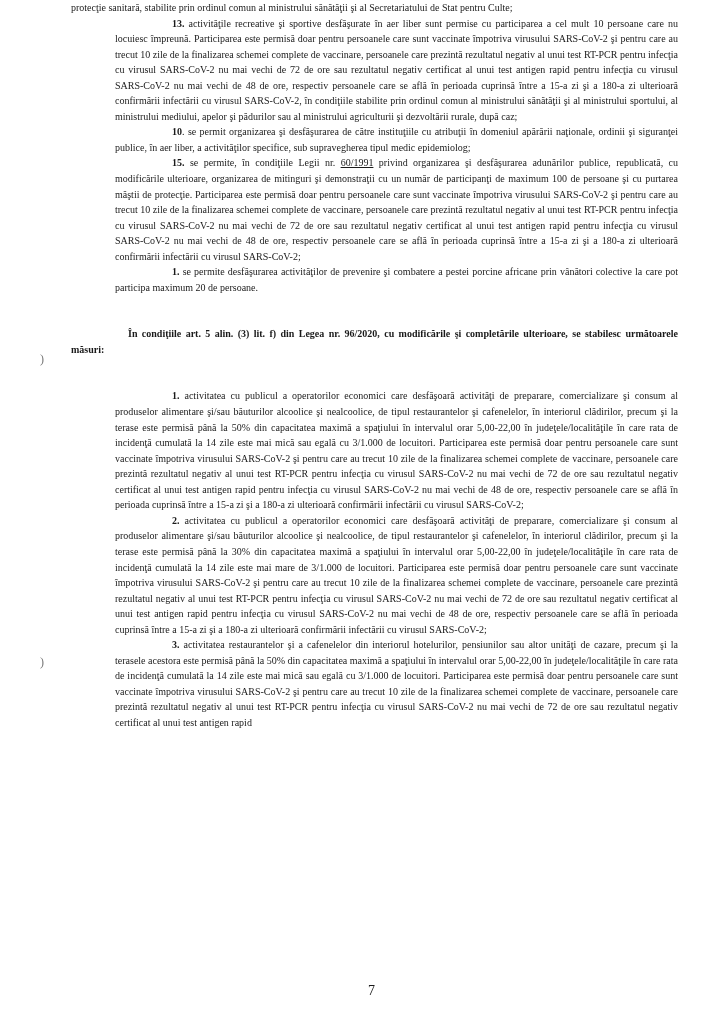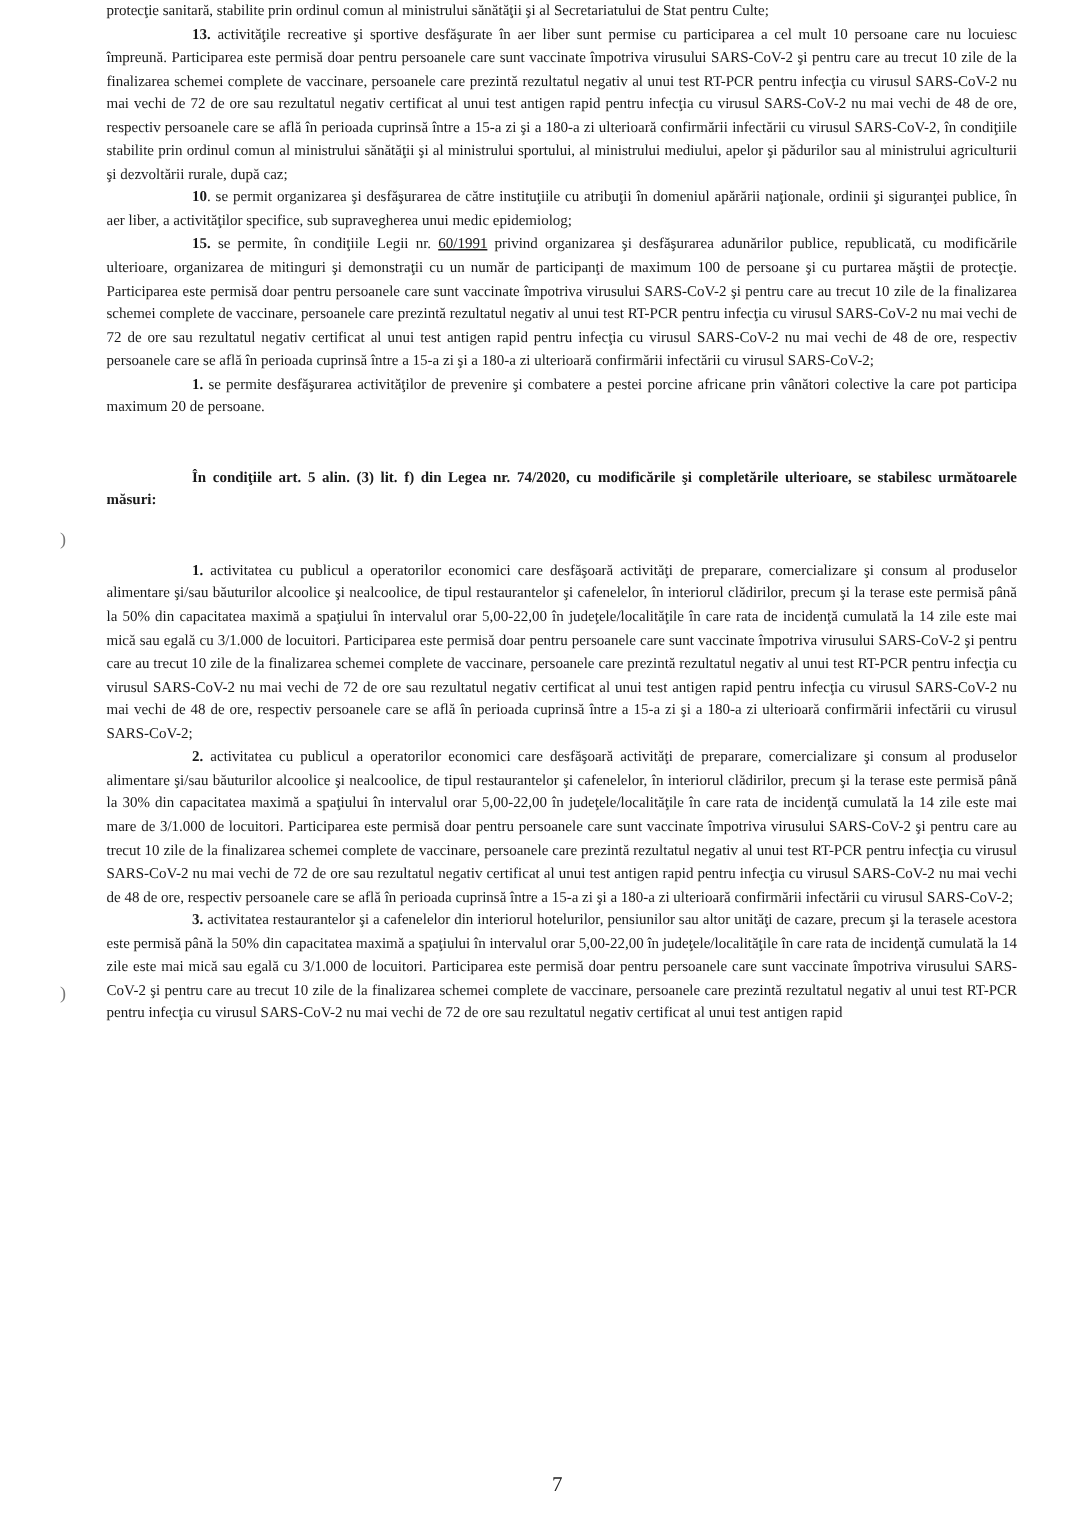--- a/index.html
+++ b/index.html
@@ -4,21 +4,21 @@
 <style>
   html, body { margin: 0; padding: 0; background: #ffffff; }
   body { width: 724px; height: 1024px; position: relative; overflow: hidden; }
   .page {
     position: absolute; left: 71px; top: 0px; width: 607px;
     font-family: Liberation Serif, serif;
     font-size: 10px; line-height: 15.55px; color: #1a1a1a;
     text-align: justify;
   }
   .p { margin: 0; }
-  .indent { text-indent: 57px; }
+  .indent { text-indent: 57px; margin-left: 44px; }
   .num { font-weight: bold; }
   .u { text-decoration: underline; }
   .gap { height: 15.5px; }
   .heading { font-weight: bold; text-indent: 57px; margin: 0; }
   .margin-mark {
     position: absolute; left: 40px; font-family: "Liberation Serif", serif;
     font-size: 12px; color: #777;
   }
   .page-number {
     position: absolute; left: 368px; top: 983px;
@@ -26,30 +26,30 @@
   }
 </style>
 </head>
 <body>
 
 <div class="page">
   <p class="p">protecţie sanitară, stabilite prin ordinul comun al ministrului sănătăţii şi al Secretariatului de Stat pentru Culte;</p>
 
   <p class="p indent"><span class="num">13.</span><span> activităţile recreative şi sportive desfăşurate în aer liber sunt permise cu participarea a cel mult 10 persoane care nu locuiesc împreună. Participarea este permisă doar pentru persoanele care sunt vaccinate împotriva virusului SARS-CoV-2 şi pentru care au trecut 10 zile de la finalizarea schemei complete de vaccinare, persoanele care prezintă rezultatul negativ al unui test RT-PCR pentru infecţia cu virusul SARS-CoV-2 nu mai vechi de 72 de ore sau rezultatul negativ certificat al unui test antigen rapid pentru infecţia cu virusul SARS-CoV-2 nu mai vechi de 48 de ore, respectiv persoanele care se află în perioada cuprinsă între a 15-a zi şi a 180-a zi ulterioară confirmării infectării cu virusul SARS-CoV-2, în condiţiile stabilite prin ordinul comun al ministrului sănătăţii şi al ministrului sportului, al ministrului mediului, apelor şi pădurilor sau al ministrului agriculturii şi dezvoltării rurale, după caz;</span></p>
 
-  <p class="p indent"><span class="num">10</span><span>. se permit organizarea şi desfăşurarea de către instituţiile cu atribuţii în domeniul apărării naţionale, ordinii şi siguranţei publice, în aer liber, a activităţilor specifice, sub supravegherea unui medic epidemiolog;</span></p>
+  <p class="p indent"><span class="num">10</span><span>. se permit organizarea şi desfăşurarea de către instituţiile cu atribuţii în domeniul apărării naţionale, ordinii şi siguranţei publice, în aer liber, a activităţilor specifice, sub supravegherea tipul medic epidemiolog;</span></p>
 
   <p class="p indent"><span class="num">15.</span><span> se permite, în condiţiile Legii nr. </span><span class="u">60/1991</span><span> privind organizarea şi desfăşurarea adunărilor publice, republicată, cu modificările ulterioare, organizarea de mitinguri şi demonstraţii cu un număr de participanţi de maximum 100 de persoane şi cu purtarea măştii de protecţie. Participarea este permisă doar pentru persoanele care sunt vaccinate împotriva virusului SARS-CoV-2 şi pentru care au trecut 10 zile de la finalizarea schemei complete de vaccinare, persoanele care prezintă rezultatul negativ al unui test RT-PCR pentru infecţia cu virusul SARS-CoV-2 nu mai vechi de 72 de ore sau rezultatul negativ certificat al unui test antigen rapid pentru infecţia cu virusul SARS-CoV-2 nu mai vechi de 48 de ore, respectiv persoanele care se află în perioada cuprinsă între a 15-a zi şi a 180-a zi ulterioară confirmării infectării cu virusul SARS-CoV-2;</span></p>
 
   <p class="p indent"><span class="num">1.</span><span> se permite desfăşurarea activităţilor de prevenire şi combatere a pestei porcine africane prin vânători colective la care pot participa maximum 20 de persoane.</span></p>
 
   <div class="gap"></div>
   <div class="gap"></div>
 
-  <p class="heading">În condiţiile art. 5 alin. (3) lit. f) din Legea nr. 74/2020, cu modificările şi completările ulterioare, se stabilesc următoarele măsuri:</p>
+  <p class="heading">În condiţiile art. 5 alin. (3) lit. f) din Legea nr. 96/2020, cu modificările şi completările ulterioare, se stabilesc următoarele măsuri:</p>
 
   <div class="gap"></div>
   <div class="gap"></div>
 
   <p class="p indent"><span class="num">1.</span><span> activitatea cu publicul a operatorilor economici care desfăşoară activităţi de preparare, comercializare şi consum al produselor alimentare şi/sau băuturilor alcoolice şi nealcoolice, de tipul restaurantelor şi cafenelelor, în interiorul clădirilor, precum şi la terase este permisă până la 50% din capacitatea maximă a spaţiului în intervalul orar 5,00-22,00 în judeţele/localităţile în care rata de incidenţă cumulată la 14 zile este mai mică sau egală cu 3/1.000 de locuitori. Participarea este permisă doar pentru persoanele care sunt vaccinate împotriva virusului SARS-CoV-2 şi pentru care au trecut 10 zile de la finalizarea schemei complete de vaccinare, persoanele care prezintă rezultatul negativ al unui test RT-PCR pentru infecţia cu virusul SARS-CoV-2 nu mai vechi de 72 de ore sau rezultatul negativ certificat al unui test antigen rapid pentru infecţia cu virusul SARS-CoV-2 nu mai vechi de 48 de ore, respectiv persoanele care se află în perioada cuprinsă între a 15-a zi şi a 180-a zi ulterioară confirmării infectării cu virusul SARS-CoV-2;</span></p>
 
   <p class="p indent"><span class="num">2.</span><span> activitatea cu publicul a operatorilor economici care desfăşoară activităţi de preparare, comercializare şi consum al produselor alimentare şi/sau băuturilor alcoolice şi nealcoolice, de tipul restaurantelor şi cafenelelor, în interiorul clădirilor, precum şi la terase este permisă până la 30% din capacitatea maximă a spaţiului în intervalul orar 5,00-22,00 în judeţele/localităţile în care rata de incidenţă cumulată la 14 zile este mai mare de 3/1.000 de locuitori. Participarea este permisă doar pentru persoanele care sunt vaccinate împotriva virusului SARS-CoV-2 şi pentru care au trecut 10 zile de la finalizarea schemei complete de vaccinare, persoanele care prezintă rezultatul negativ al unui test RT-PCR pentru infecţia cu virusul SARS-CoV-2 nu mai vechi de 72 de ore sau rezultatul negativ certificat al unui test antigen rapid pentru infecţia cu virusul SARS-CoV-2 nu mai vechi de 48 de ore, respectiv persoanele care se află în perioada cuprinsă între a 15-a zi şi a 180-a zi ulterioară confirmării infectării cu virusul SARS-CoV-2;</span></p>
 
   <p class="p indent"><span class="num">3.</span><span> activitatea restaurantelor şi a cafenelelor din interiorul hotelurilor, pensiunilor sau altor unităţi de cazare, precum şi la terasele acestora este permisă până la 50% din capacitatea maximă a spaţiului în intervalul orar 5,00-22,00 în judeţele/localităţile în care rata de incidenţă cumulată la 14 zile este mai mică sau egală cu 3/1.000 de locuitori. Participarea este permisă doar pentru persoanele care sunt vaccinate împotriva virusului SARS-CoV-2 şi pentru care au trecut 10 zile de la finalizarea schemei complete de vaccinare, persoanele care prezintă rezultatul negativ al unui test RT-PCR pentru infecţia cu virusul SARS-CoV-2 nu mai vechi de 72 de ore sau rezultatul negativ certificat al unui test antigen rapid</span></p>
 </div>

